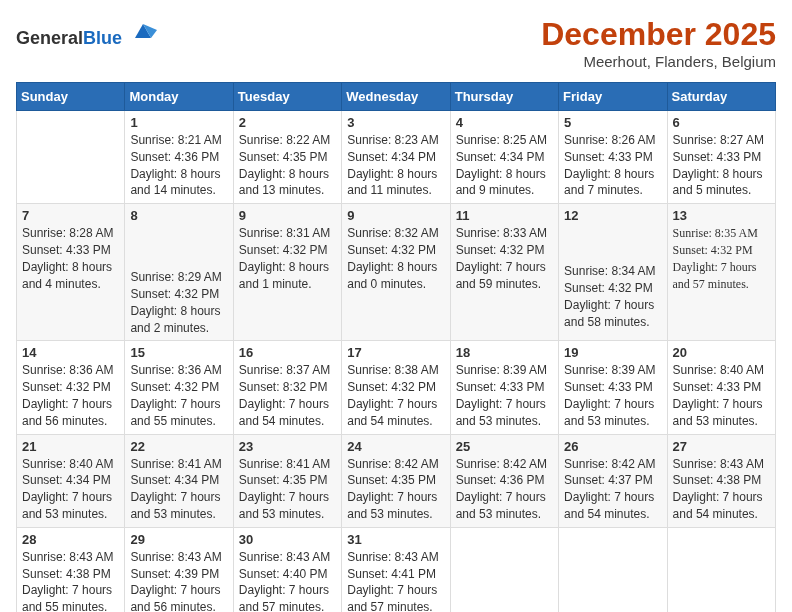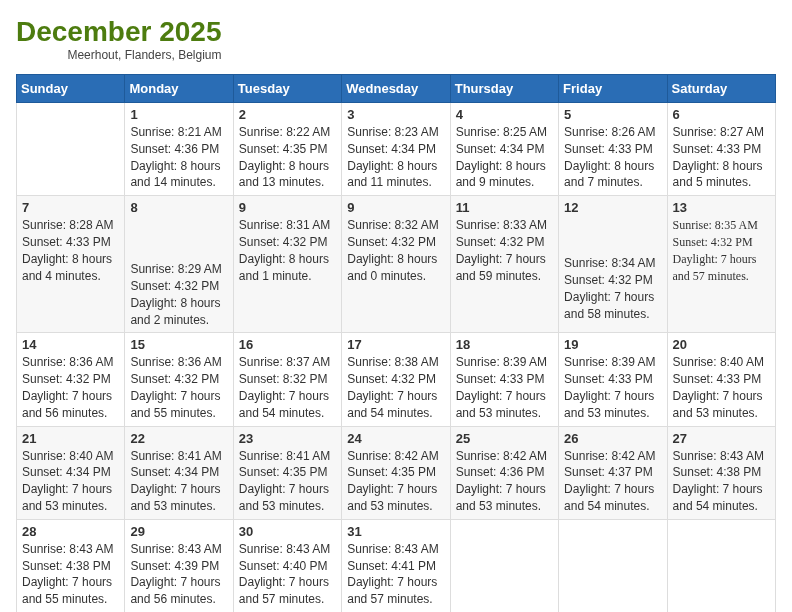--- a/index.html
+++ b/index.html
@@ -30,26 +30,26 @@
     .logo-blue { color: #1a6abf; }
     .logo-icon {
       width: 28px;
       height: 28px;
       margin-left: 2px;
     }
     .title-area {
       text-align: right;
     }
     .month-title {
-      font-size: 28px;
+      font-size: 32px;
       font-weight: bold;
-      color: #4d7c0f;
+      color: #c2410c;
     }
     .location-title {
-      font-size: 12px;
+      font-size: 15px;
       color: #444;
     }
     .calendar {
       width: 100%;
       border-collapse: collapse;
       border: 1px solid #7f1d1d;
     }
     .calendar th {
       background: #2a6db5;
       color: #fff;
@@ -87,20 +87,32 @@
       background: #fff;
     }
     .calendar tr:nth-child(even) td.empty-cell {
       background: #f7f7f7;
     }
   </style>
 </head>
 <body>
 
 <div class="header-area">
+  <div class="logo">
+    <div>
+      <span class="logo-text">
+        <span class="logo-general">General</span><span class="logo-blue">Blue</span>
+      </span>
+      
+      <svg class="logo-icon" viewBox="0 0 28 28" xmlns="http://www.w3.org/2000/svg">
+        <polygon points="6,22 22,22 14,8" fill="#1a6abf"></polygon>
+        <polygon points="14,8 22,22 28,14" fill="#3a8fd8"></polygon>
+      </svg>
+    </div>
+  </div>
   <div class="title-area">
     <div class="month-title">December 2025</div>
     <div class="location-title">Meerhout, Flanders, Belgium</div>
   </div>
 </div>
 
 <table class="calendar">
   <thead>
     <tr>
     <th>Sunday</th>

